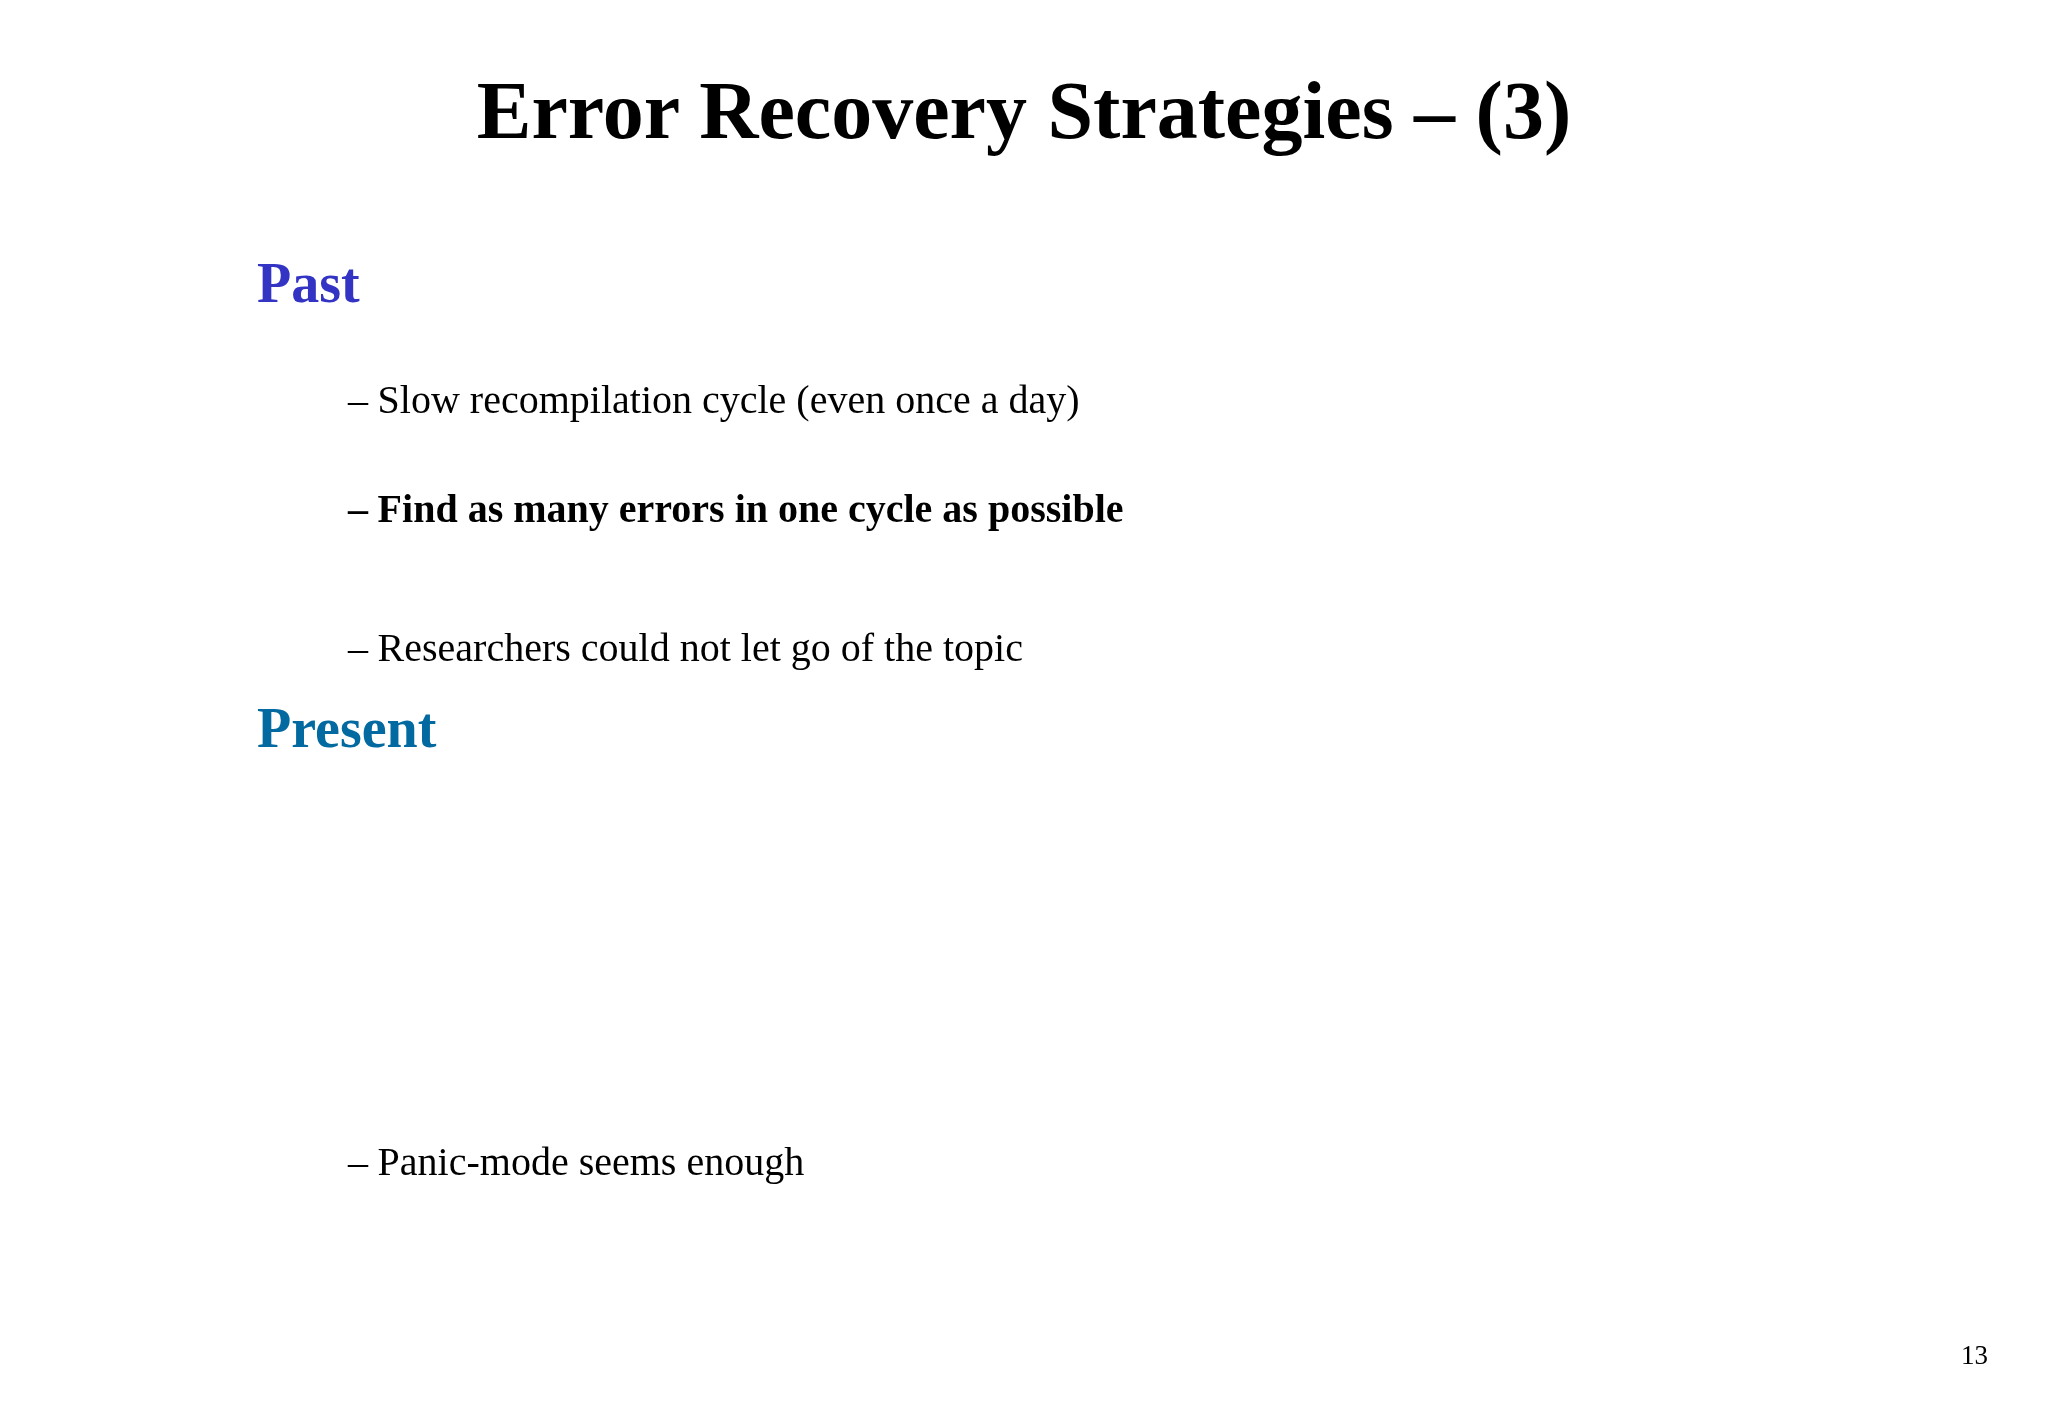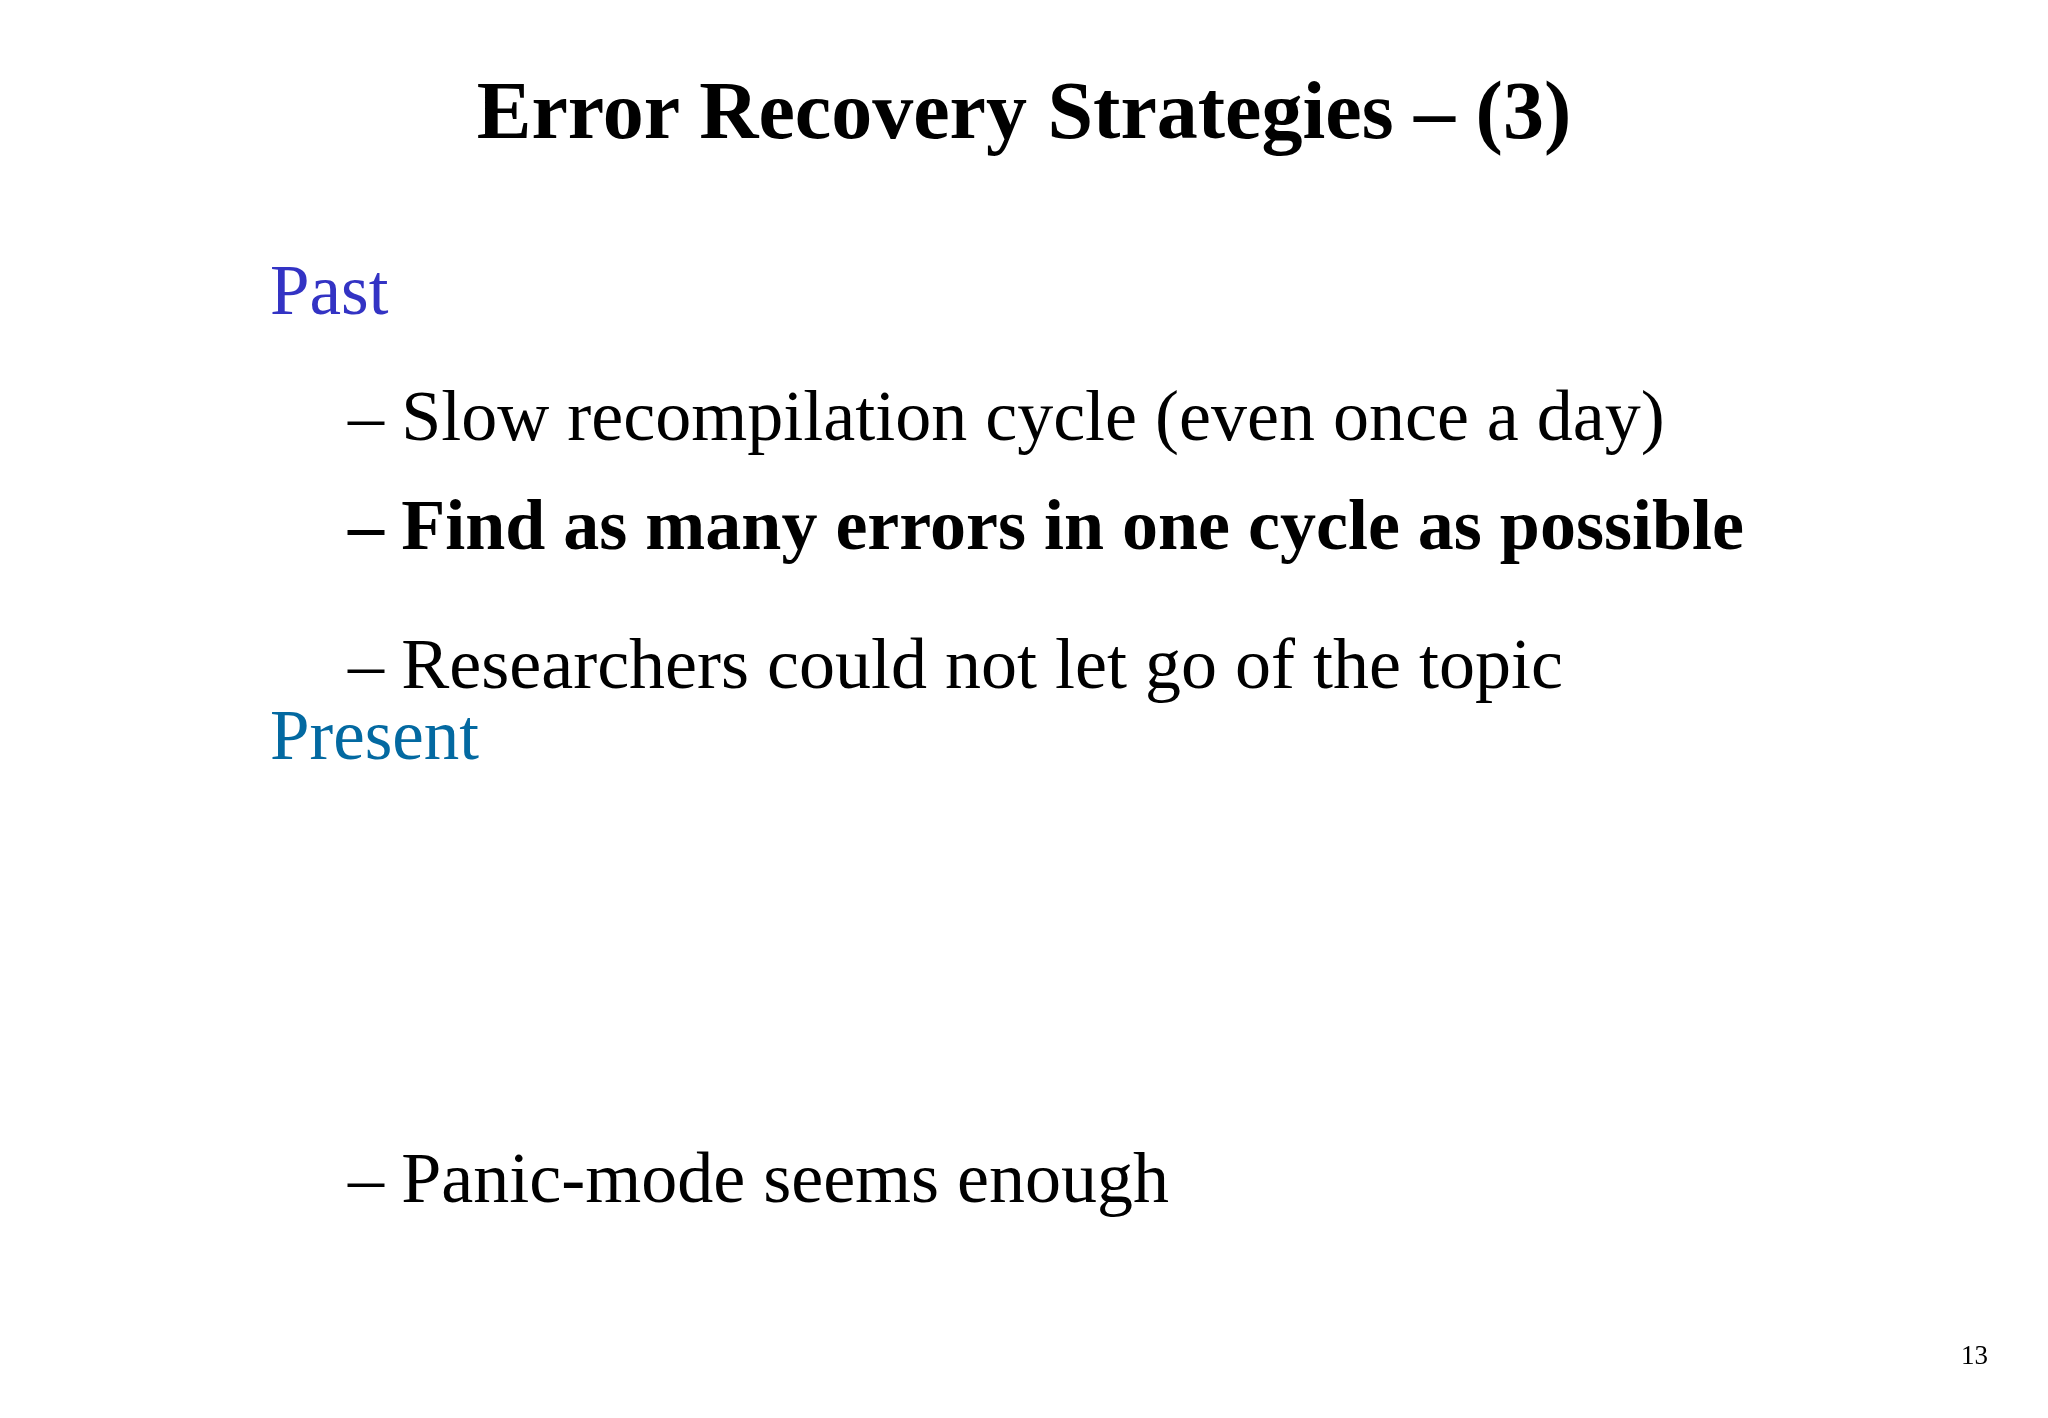--- a/index.html
+++ b/index.html
@@ -23,32 +23,32 @@
     width: 100%;
     text-align: center;
     font-size: 82px;
     font-weight: bold;
     line-height: 1;
     letter-spacing: 0px;
     white-space: nowrap;
   }
   .heading {
     position: absolute;
-    left: 270px;
-    font-size: 71px;
-    font-weight: normal;
+    left: 257px;
+    font-size: 56px;
+    font-weight: bold;
     line-height: 1;
     white-space: nowrap;
   }
   .heading.past { top: 255px; color: #3333C4; }
   .heading.present { top: 700px; color: #0369a1; }
   .bullet {
     position: absolute;
     left: 348px;
-    font-size: 72px;
+    font-size: 40px;
     line-height: 1;
     white-space: nowrap;
     color: #000000;
   }
   .bullet .dash { margin-right: 0.24em; }
   .b1 { top: 380px; }
   .b2 { top: 489px; font-weight: bold; }
   .b3 { top: 597px; margin-top: 31px; }
   .b4 { top: 828px; }
   .b5 { top: 932px; }

